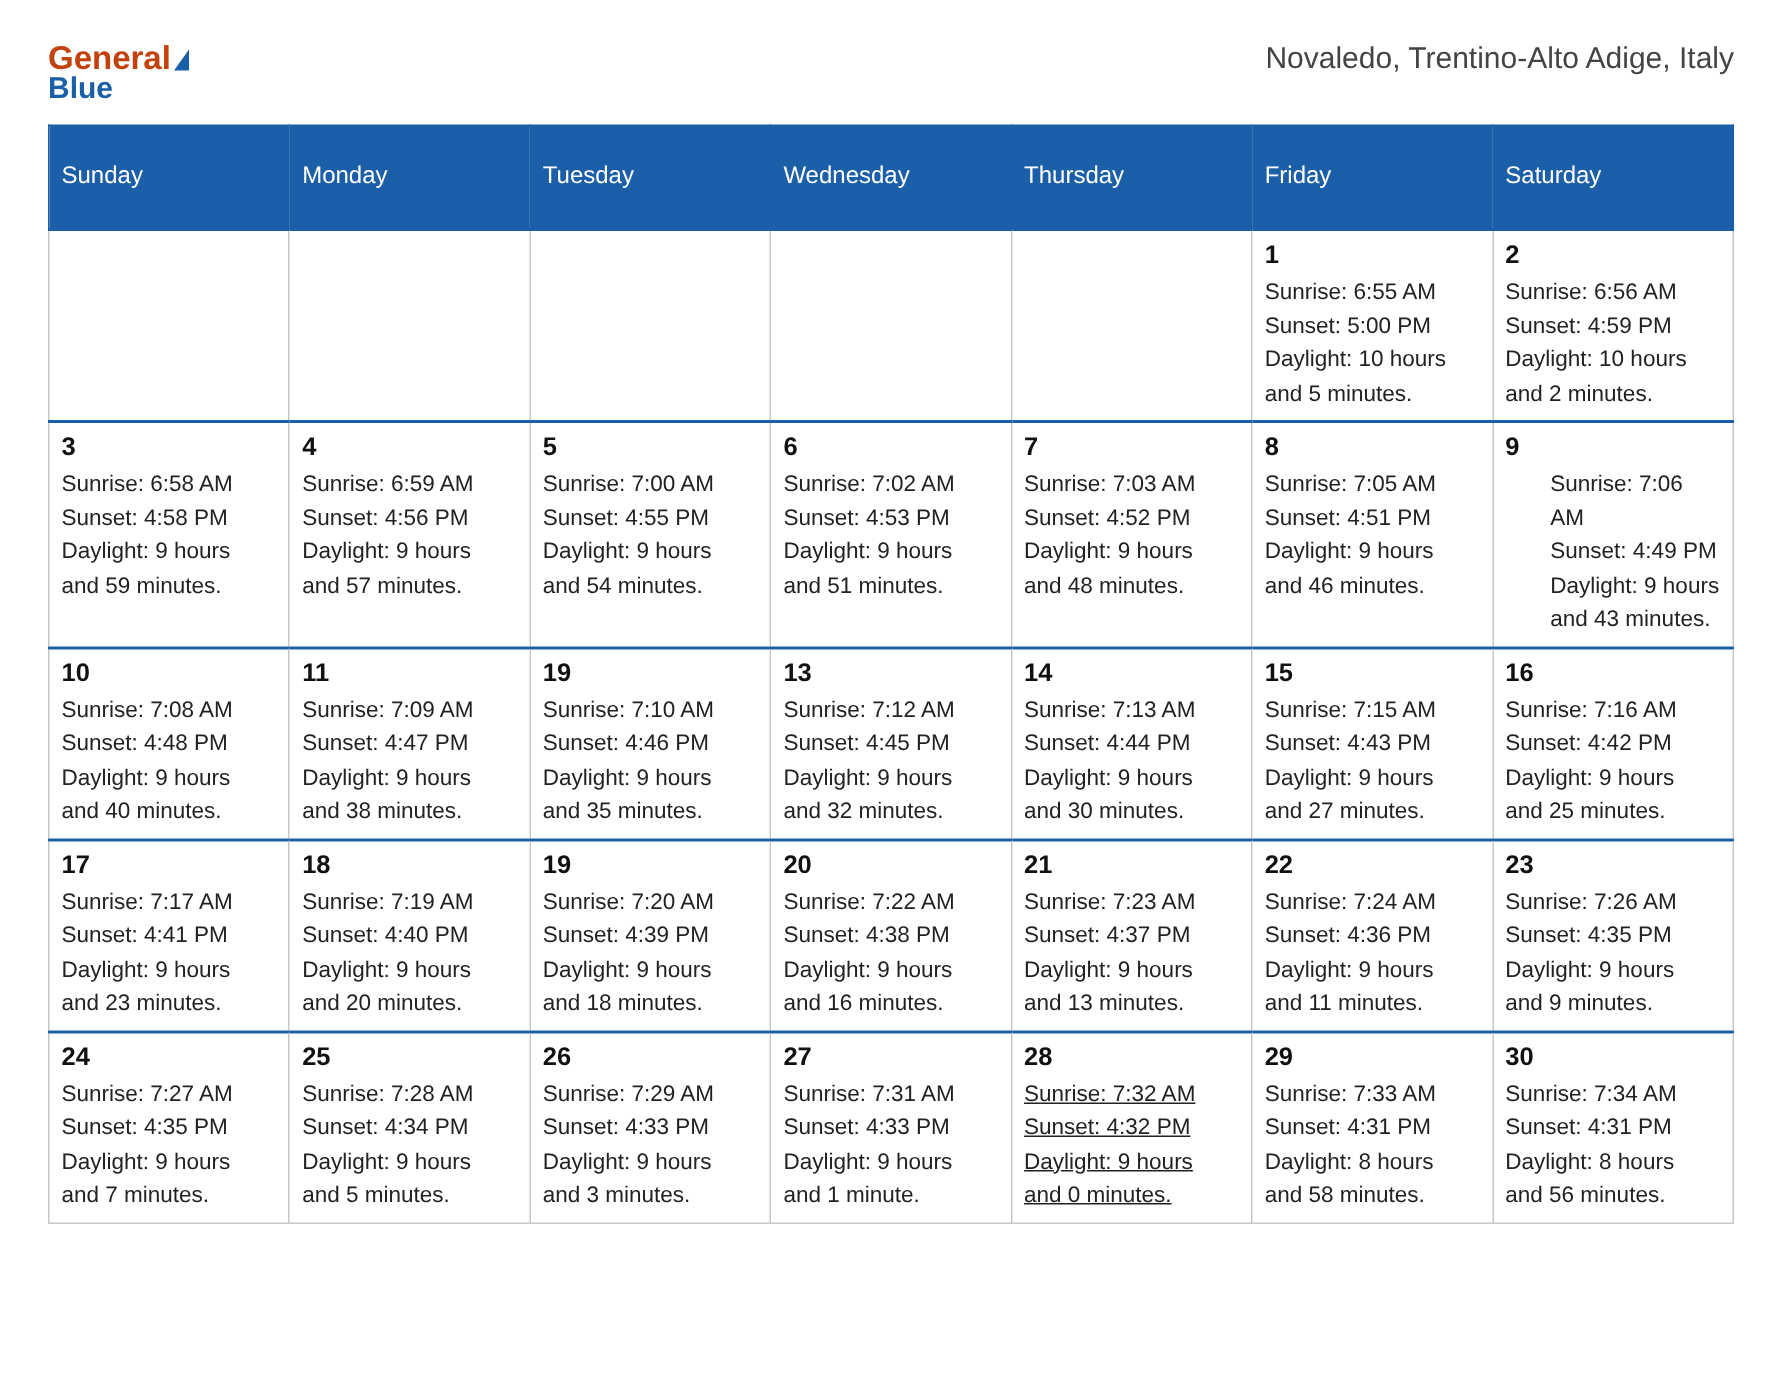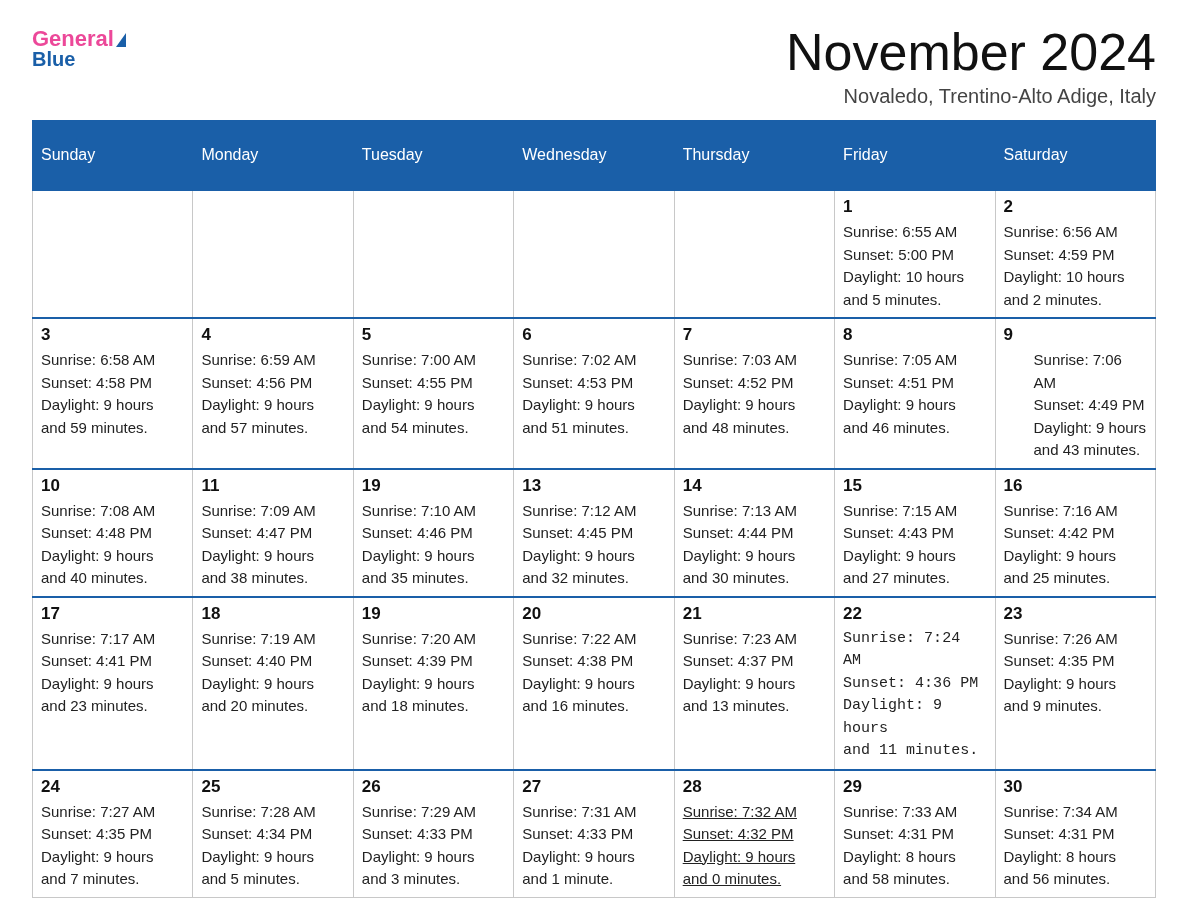--- a/index.html
+++ b/index.html
@@ -18,21 +18,21 @@
     }
     .logo {
       display: flex;
       flex-direction: column;
       align-items: flex-start;
       margin-top: 4px;
     }
     .logo-text {
       font-size: 22px;
       font-weight: bold;
-      color: #ec4899;
+      color: #c2410c;
       line-height: 1;
     }
     .logo-text span {
       color: #1a5fa8;
     }
     .logo-triangle {
       display: inline-block;
       width: 0;
       height: 0;
       border-left: 10px solid transparent;
@@ -104,21 +104,20 @@
 <body>
 
 <div class="header-row">
   <div class="logo">
     <div class="logo-text">
       General<span class="logo-triangle"></span>
     </div>
     <div class="logo-sub">Blue</div>
   </div>
   <div class="title-block">
-    <div class="month-title">November 2024</div>
     <div class="location-title">Novaledo, Trentino-Alto Adige, Italy</div>
   </div>
 </div>
 
 <table class="calendar">
   <thead>
     <tr>
     <th>Sunday</th>
         <th>Monday</th>
         <th>Tuesday</th>
@@ -283,21 +282,21 @@
         </td>
         <td>
           <div class="day-num">21</div>
           <div class="day-info" style="white-space: pre-line;">Sunrise: 7:23 AM
 Sunset: 4:37 PM
 Daylight: 9 hours
 and 13 minutes.</div>
         </td>
         <td>
           <div class="day-num">22</div>
-          <div class="day-info" style="white-space: pre-line; font-family: Liberation Mono, monospace;">Sunrise: 7:24 AM
+          <div class="day-info" style="white-space: pre-line;">Sunrise: 7:24 AM
 Sunset: 4:36 PM
 Daylight: 9 hours
 and 11 minutes.</div>
         </td>
         <td>
           <div class="day-num">23</div>
           <div class="day-info" style="white-space: pre-line;">Sunrise: 7:26 AM
 Sunset: 4:35 PM
 Daylight: 9 hours
 and 9 minutes.</div>

